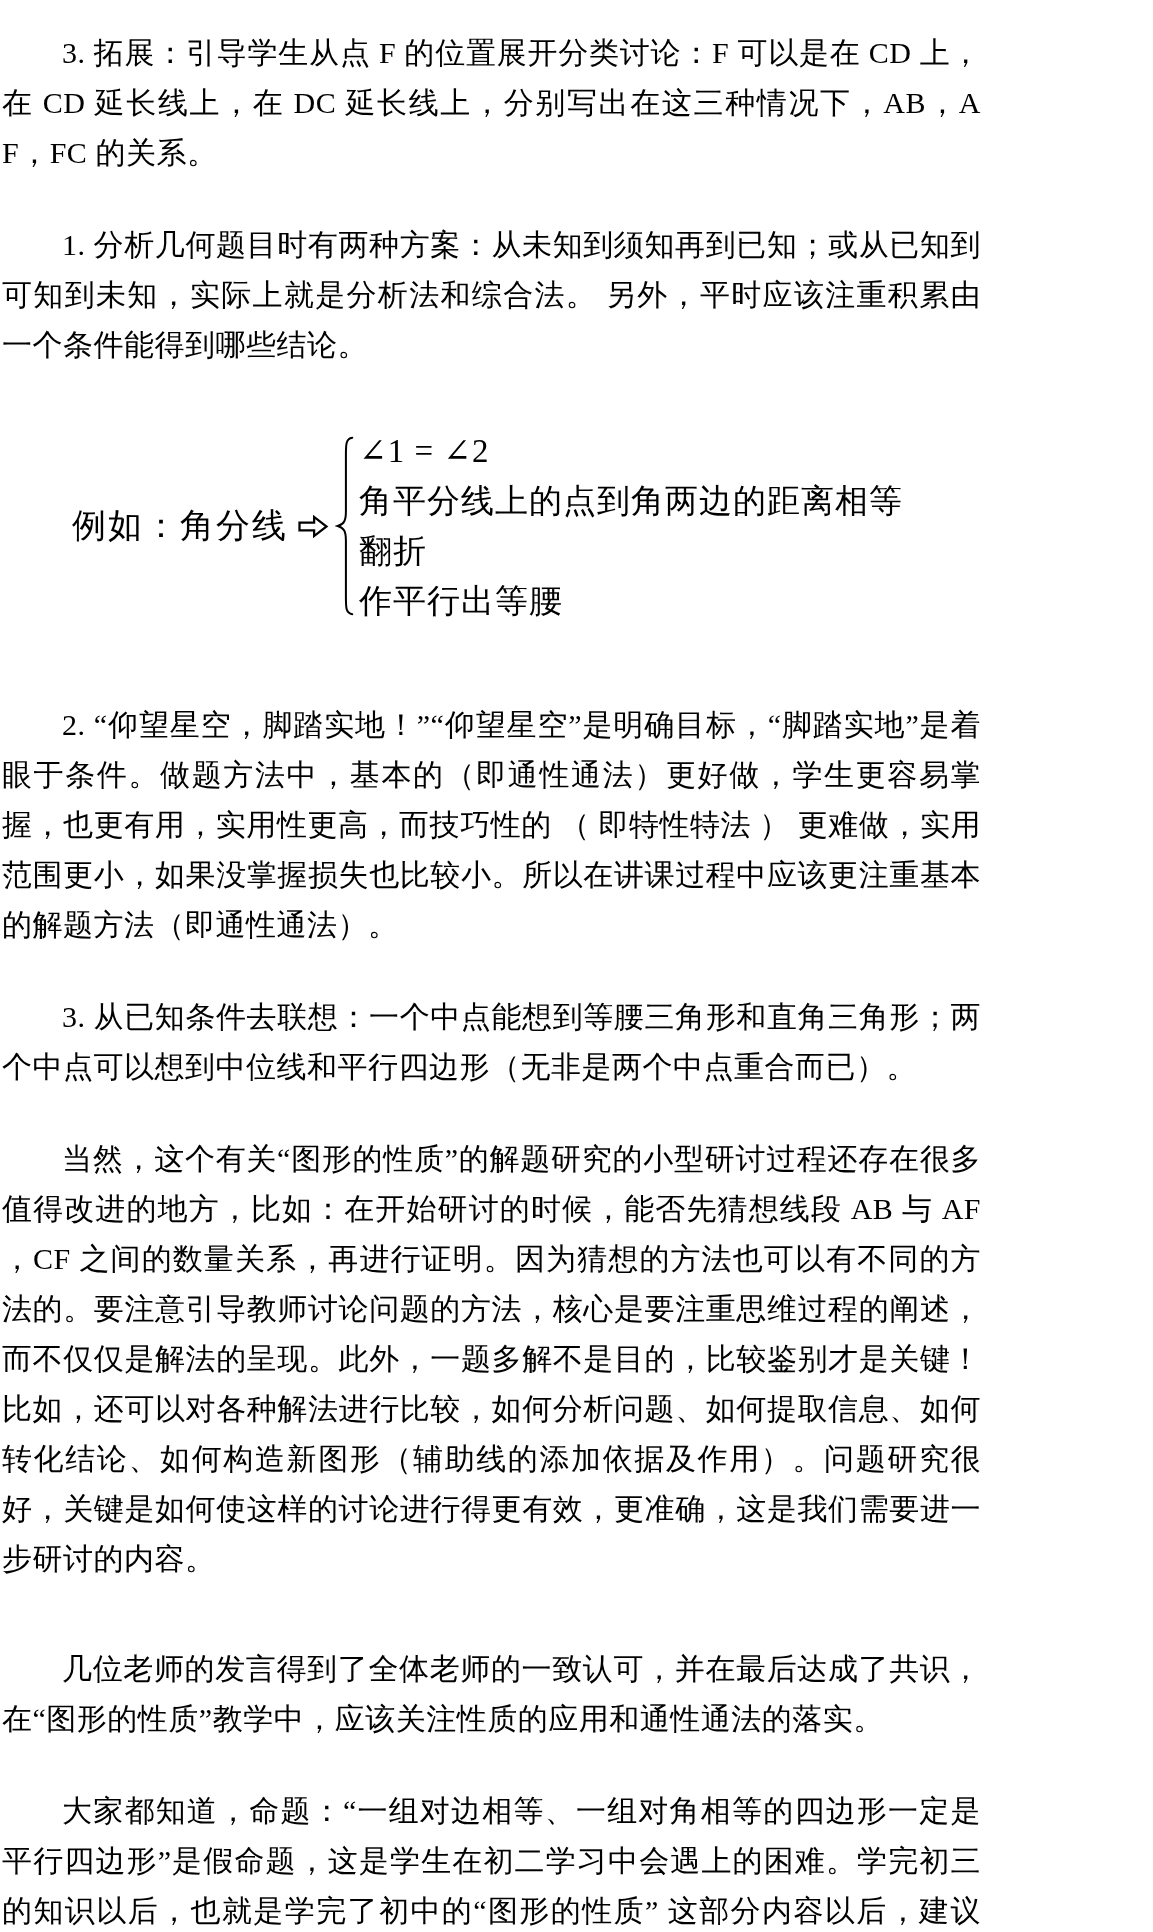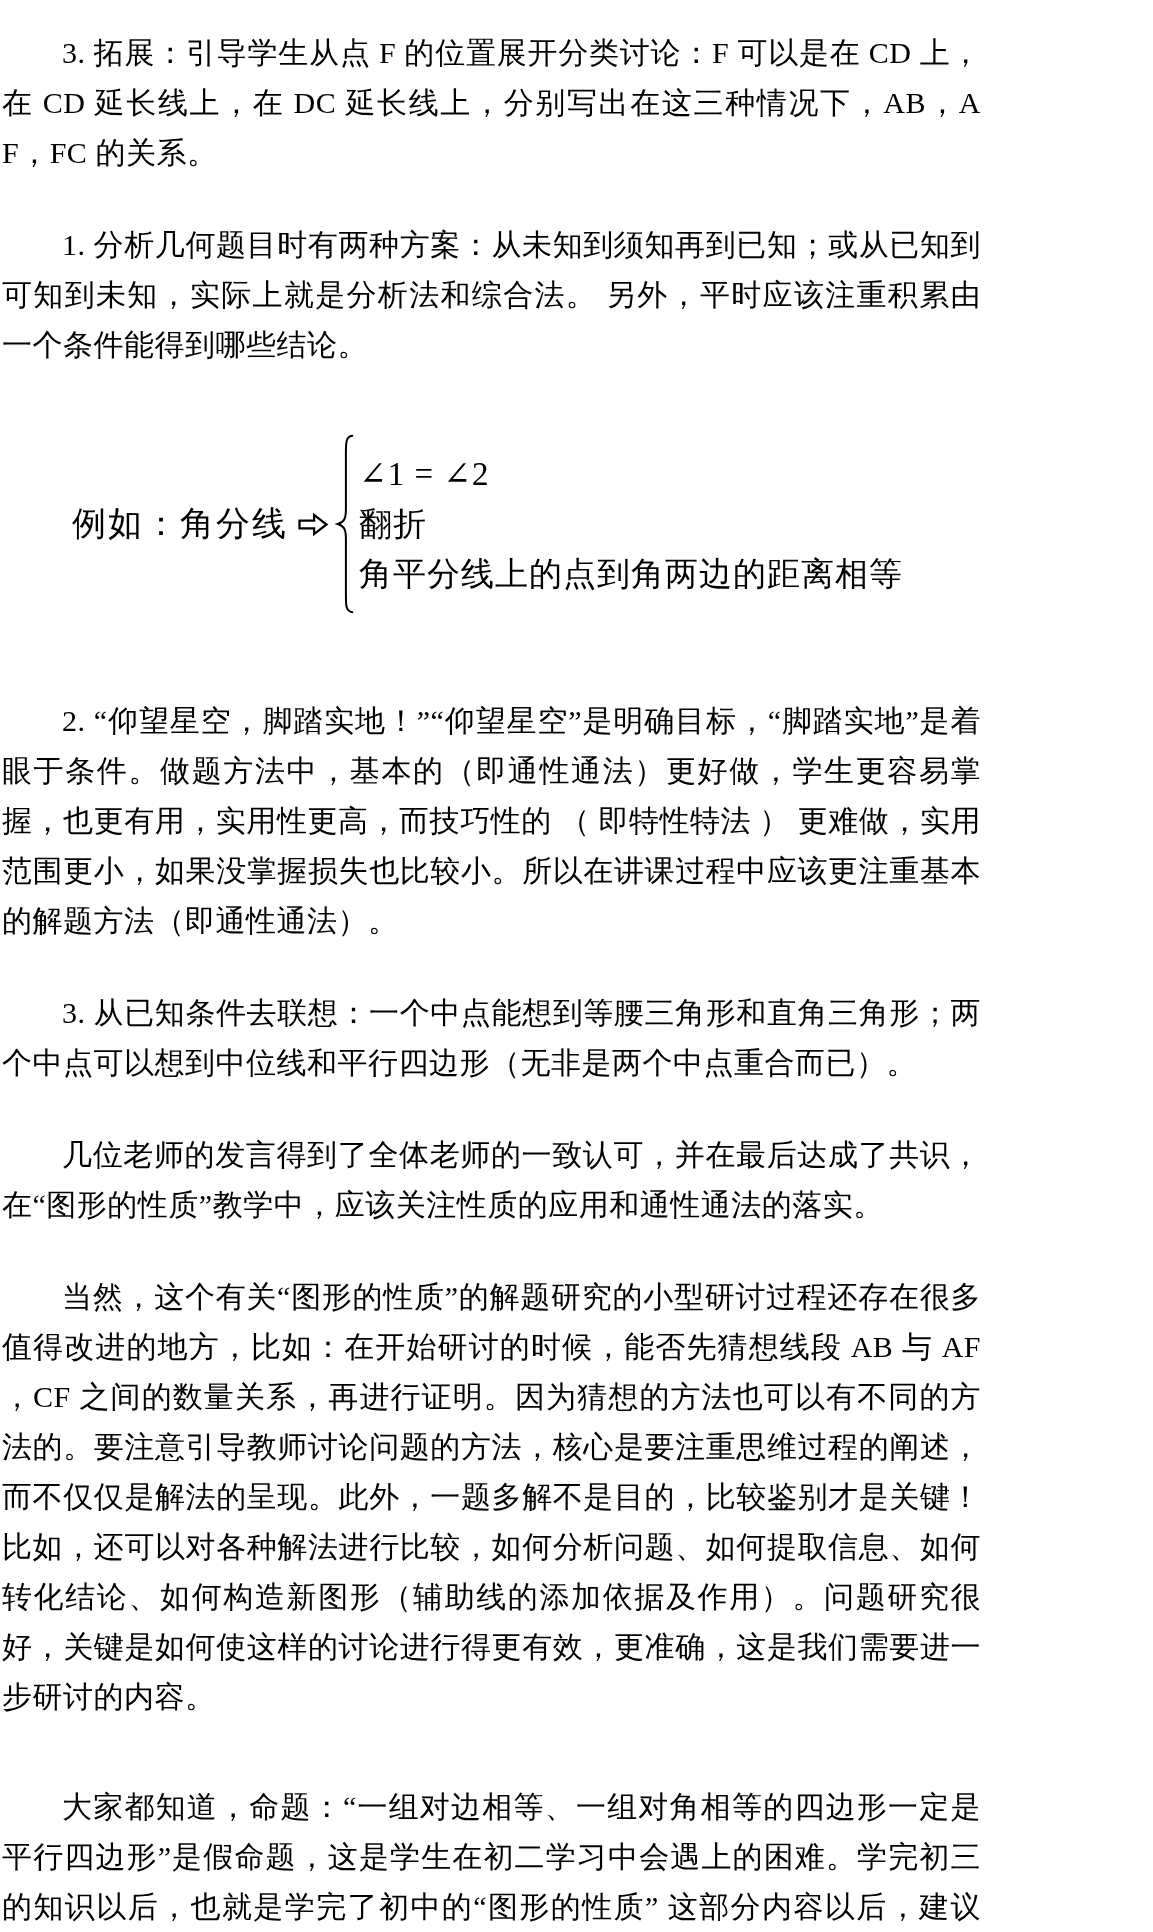--- a/index.html
+++ b/index.html
@@ -80,28 +80,29 @@
         <path d="M3 8.5 H16 V3.5 L27 12 L16 20.5 V15.5 H3 Z" fill="none" stroke="#000000" stroke-width="2" stroke-linejoin="miter"></path>
       </svg>
     </span>
     <span class="brace-icon">
       <svg width="20" height="196" viewBox="0 0 22 200" aria-hidden="true">
         <path d="M19 3 C12 4 12 10 12 22 L12 84 C12 94 10 98 3 100 C10 102 12 106 12 116 L12 178 C12 190 12 196 19 197" fill="none" stroke="#000000" stroke-width="2.2" stroke-linecap="round"></path>
       </svg>
     </span>
     <div class="diagram-items">
       <div class="diagram-item">∠1 = ∠2</div>
+      <div class="diagram-item">角平分线上的点到角两边的距离相等</div>
       <div class="diagram-item">翻折</div>
-      <div class="diagram-item">角平分线上的点到角两边的距离相等</div>
+      <div class="diagram-item">作平行出等腰</div>
     </div>
   </div>
 
   <p class="para">2. “仰望星空，脚踏实地！”“仰望星空”是明确目标，“脚踏实地”是着眼于条件。做题方法中，基本的（即通性通法）更好做，学生更容易掌握，也更有用，实用性更高，而技巧性的 （ 即特性特法 ） 更难做，实用范围更小，如果没掌握损失也比较小。所以在讲课过程中应该更注重基本的解题方法（即通性通法）。</p>
 
   <p class="para">3. 从已知条件去联想：一个中点能想到等腰三角形和直角三角形；两个中点可以想到中位线和平行四边形（无非是两个中点重合而已）。</p>
 
+  <p class="para gap-lg">当然，这个有关“图形的性质”的解题研究的小型研讨过程还存在很多值得改进的地方，比如：在开始研讨的时候，能否先猜想线段 AB 与 AF ，CF 之间的数量关系，再进行证明。因为猜想的方法也可以有不同的方法的。要注意引导教师讨论问题的方法，核心是要注重思维过程的阐述，而不仅仅是解法的呈现。此外，一题多解不是目的，比较鉴别才是关键！比如，还可以对各种解法进行比较，如何分析问题、如何提取信息、如何转化结论、如何构造新图形（辅助线的添加依据及作用）。问题研究很好，关键是如何使这样的讨论进行得更有效，更准确，这是我们需要进一步研讨的内容。</p>
+
   <p class="para">几位老师的发言得到了全体老师的一致认可，并在最后达成了共识，在“图形的性质”教学中，应该关注性质的应用和通性通法的落实。</p>
-
-  <p class="para gap-lg">当然，这个有关“图形的性质”的解题研究的小型研讨过程还存在很多值得改进的地方，比如：在开始研讨的时候，能否先猜想线段 AB 与 AF ，CF 之间的数量关系，再进行证明。因为猜想的方法也可以有不同的方法的。要注意引导教师讨论问题的方法，核心是要注重思维过程的阐述，而不仅仅是解法的呈现。此外，一题多解不是目的，比较鉴别才是关键！比如，还可以对各种解法进行比较，如何分析问题、如何提取信息、如何转化结论、如何构造新图形（辅助线的添加依据及作用）。问题研究很好，关键是如何使这样的讨论进行得更有效，更准确，这是我们需要进一步研讨的内容。</p>
 
   <p class="para">大家都知道，命题：“一组对边相等、一组对角相等的四边形一定是平行四边形”是假命题，这是学生在初二学习中会遇上的困难。学完初三的知识以后，也就是学完了初中的“图形的性质” 这部分内容以后，建议教师注意引导学生要学会使用新学的知识解决我们前面遇到过的困难，实际上就是在强调一件事情，在“图形的性质”教学中，注意培养学生的应用意识。</p>
 
 </div>
 
 </body></html>

